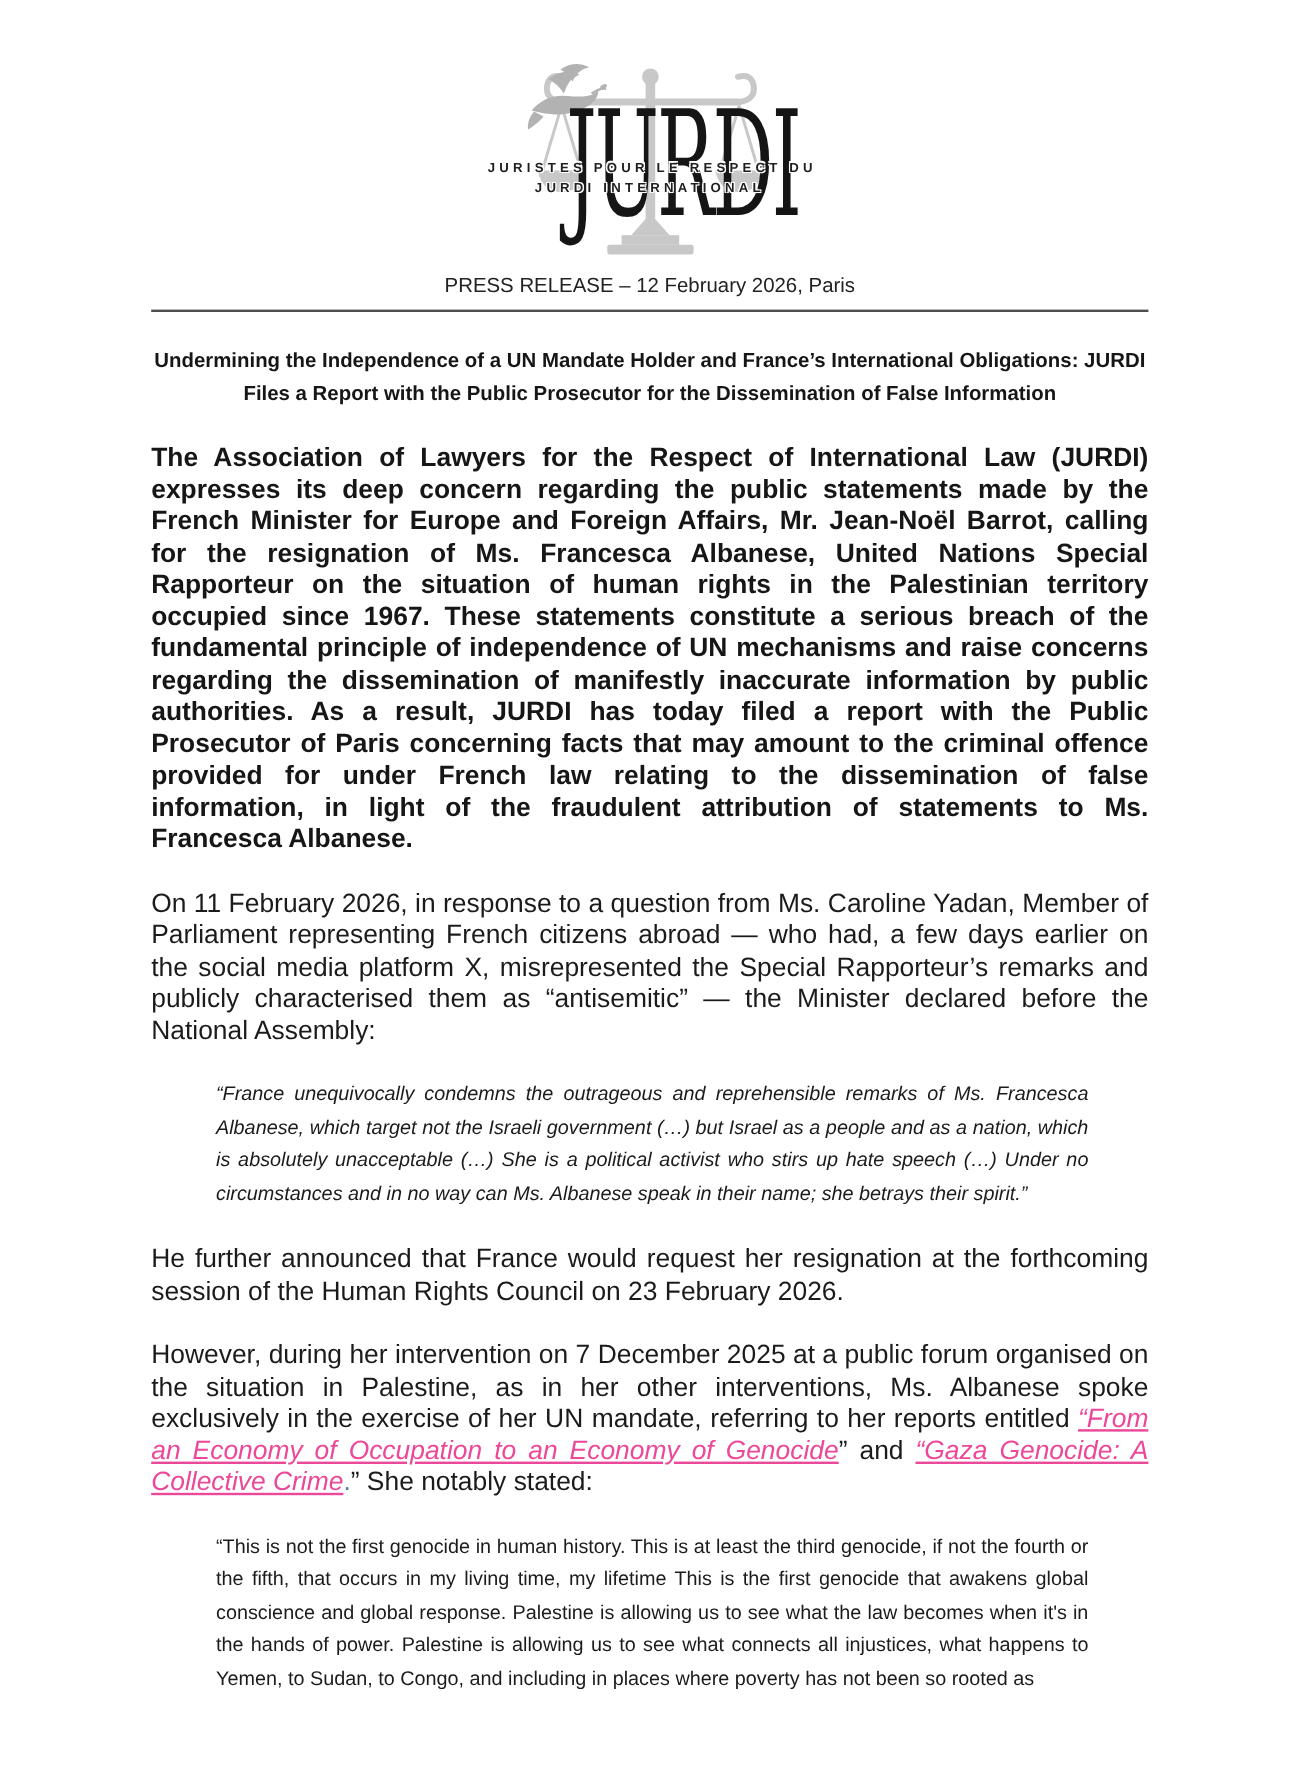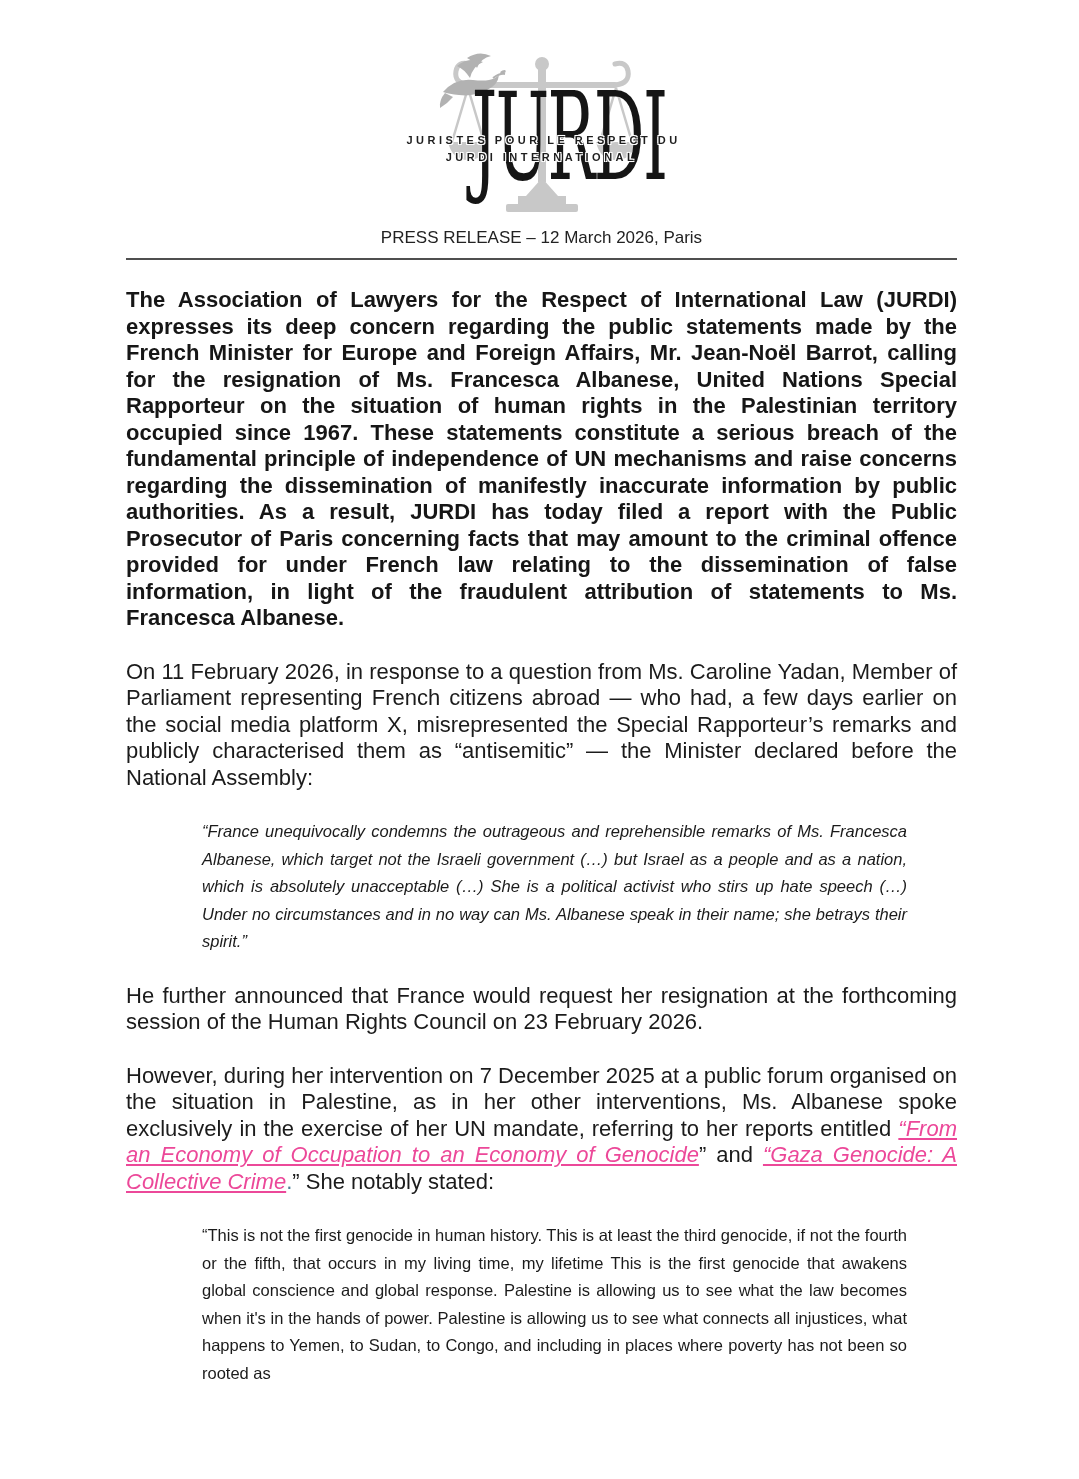--- a/index.html
+++ b/index.html
@@ -45,21 +45,21 @@
     line-height: 27px; margin: 27px 0; color: #161616;
   }
   .para {
     text-align: justify; text-justify: inter-word;
     font-size: 22px; line-height: 26.5px; margin: 27px 0;
   }
   .para.bold { font-weight: bold; color: #161616; }
   .quote {
     text-align: justify; text-justify: inter-word;
     font-size: 16.5px; line-height: 27.5px;
-    margin: 27px 50px 27px 76px;
+    margin: 27px 50px 27px 54px;
   }
   .quote.italic { font-style: italic; }
   a.doc-link {
     color: #ec4899; font-style: italic;
     text-decoration: underline; cursor: pointer;
   }
   .link-period { color: #4d7f94; }
 </style>
 </head>
 <body>
@@ -88,23 +88,24 @@
       <path d="M6 40 Q18 26 36 28 Q46 29 52 28 Q58 27 62 23 Q61 33 50 38 Q36 45 22 43 Q12 42 6 40 Z"></path>
       <path d="M8 41 Q2 48 3 56 Q11 51 16 45 Z"></path>
       <path d="M56 26 q7 -5 12 -4" stroke="#b2b2b2" stroke-width="2" fill="none"></path>
       <ellipse cx="66" cy="20" rx="3" ry="1.6" transform="rotate(-25 66 20)"></ellipse>
     </svg>
     <div class="logo-acronym">JURDI</div>
     <div class="logo-tagline tagline1">JURISTES POUR LE RESPECT DU</div>
     <div class="logo-tagline tagline2">JURDI INTERNATIONAL</div>
   </div>
 
-  <div class="press-line">PRESS RELEASE – 12 March 2026, Paris</div>
+  <div class="press-line">PRESS RELEASE – 12 February 2026, Paris</div>
   <div class="rule"></div>
 
+  <h1 class="title">Undermining the Independence of a UN Mandate Holder and France’s International Obligations: JURDI Files a Report with the Public Prosecutor for the Dissemination of False Information</h1>
 
   <p class="para bold">The Association of Lawyers for the Respect of International Law (JURDI) expresses its deep concern regarding the public statements made by the French Minister for Europe and Foreign Affairs, Mr. Jean-Noël Barrot, calling for the resignation of Ms. Francesca Albanese, United Nations Special Rapporteur on the situation of human rights in the Palestinian territory occupied since 1967. These statements constitute a serious breach of the fundamental principle of independence of UN mechanisms and raise concerns regarding the dissemination of manifestly inaccurate information by public authorities. As a result, JURDI has today filed a report with the Public Prosecutor of Paris concerning facts that may amount to the criminal offence provided for under French law relating to the dissemination of false information, in light of the fraudulent attribution of statements to Ms. Francesca Albanese.</p>
 
   <p class="para">On 11 February 2026, in response to a question from Ms. Caroline Yadan, Member of Parliament representing French citizens abroad — who had, a few days earlier on the social media platform X, misrepresented the Special Rapporteur’s remarks and publicly characterised them as “antisemitic” — the Minister declared before the National Assembly:</p>
 
   <blockquote class="quote italic">“France unequivocally condemns the outrageous and reprehensible remarks of Ms. Francesca Albanese, which target not the Israeli government (…) but Israel as a people and as a nation, which is absolutely unacceptable (…) She is a political activist who stirs up hate speech (…) Under no circumstances and in no way can Ms. Albanese speak in their name; she betrays their spirit.”</blockquote>
 
   <p class="para">He further announced that France would request her resignation at the forthcoming session of the Human Rights Council on 23 February 2026.</p>
 
   <p class="para"><span>However, during her intervention on 7 December 2025 at a public forum organised on the situation in Palestine, as in her other interventions, Ms. Albanese spoke exclusively in the exercise of her UN mandate, referring to her reports entitled </span><a class="doc-link">“From an Economy of Occupation to an Economy of Genocide</a><span>” and </span><a class="doc-link">“Gaza Genocide: A Collective Crime</a><span class="link-period">.</span><span>” She notably stated:</span></p>

